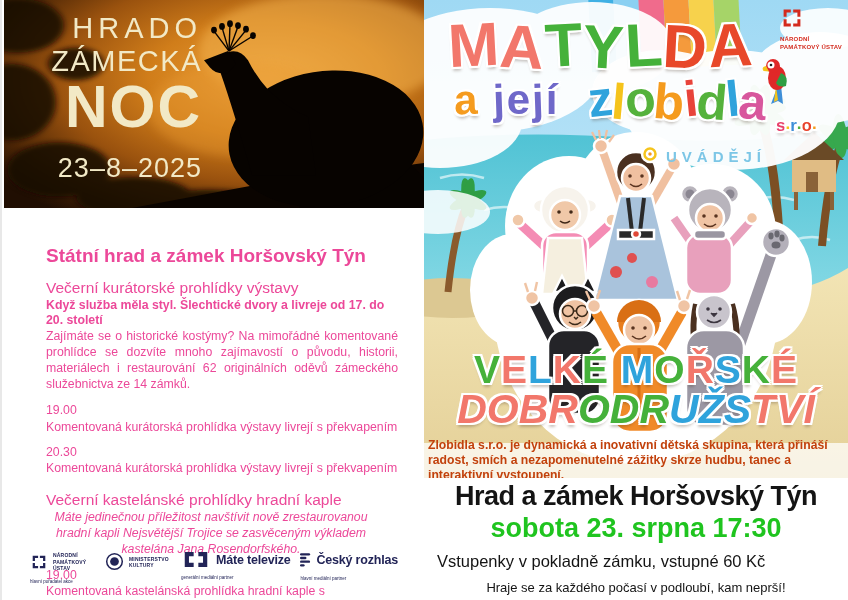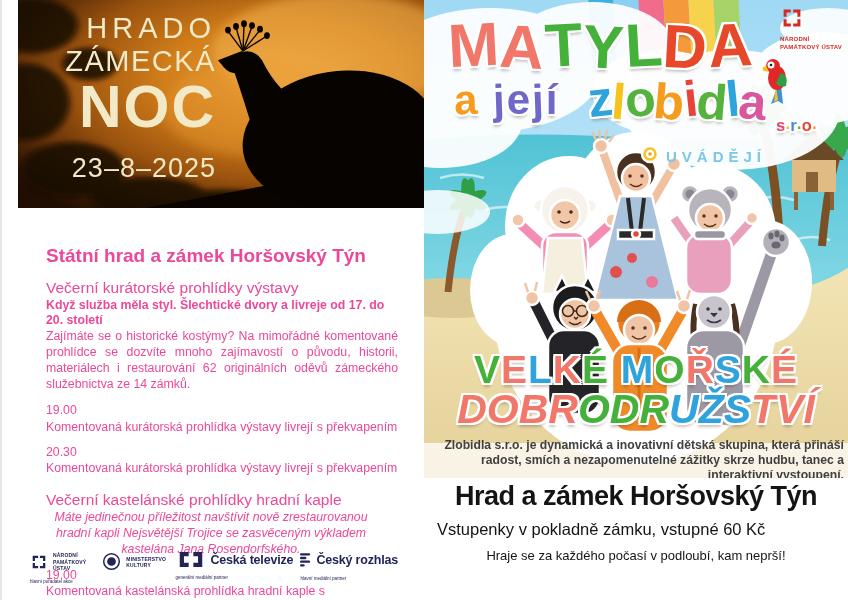--- a/index.html
+++ b/index.html
@@ -3,21 +3,21 @@
 <meta charset="utf-8">
 <style>
   * { box-sizing: border-box; margin: 0; padding: 0; }
   html,body { width:848px; height:600px; }
   body { font-family:"Liberation Sans", sans-serif; background:#fff; overflow:hidden; }
   .stage { display:flex; width:848px; height:600px; }
 
   
   .poster { position:relative; width:424px; height:600px; overflow:hidden; }
   .poster.left { background:#fff; border-left:2px solid #e8e8e8; }
-  .lp-image { position:absolute; top:0; left:16px; width:424px; height:208px; overflow:hidden; }
+  .lp-image { position:absolute; top:0; left:2px; width:424px; height:208px; overflow:hidden; }
   .lp-image svg { display:block; width:100%; height:100%; }
   .lp-title { position:absolute; top:14px; left:24px; width:174px; text-align:right; color:#f2e9c6; line-height:1; }
   .lp-t1 { font-size:29px; letter-spacing:5px; font-weight:400; }
   .lp-t2 { font-size:29px; letter-spacing:1.5px; font-weight:400; margin-top:4px; }
   .lp-t3 { font-size:59px; font-weight:bold; letter-spacing:2px; margin-top:2px; }
   .lp-date { font-size:27px; font-weight:normal; letter-spacing:1px; margin-top:18px; }
 
   .lp-body { position:absolute; top:228px; left:0; right:0; bottom:0; background:#fff;
              padding:18px 26px 0 44px; color:#ec4899; }
   .lp-body h1 { font-size:19px; font-weight:bold; line-height:1.05; margin-bottom:13px; }
@@ -67,21 +67,21 @@
 
   .uvadeji { position:absolute; left:170px; top:148px; width:244px; text-align:center;
              font-size:15px; font-weight:bold; letter-spacing:5px; color:#7cc6e6; }
 
   .show-title { position:absolute; left:0; width:424px; text-align:center; font-weight:bold; white-space:nowrap; }
   .show-title.l1 { top:348px; font-size:39px; letter-spacing:1px; }
   .show-title.l2 { top:386px; font-size:41px; letter-spacing:0;font-style:italic; }
 
   .desc-band { position:absolute; left:0; right:0; top:443px; height:35px;
                background:rgba(255,255,255,.74); display:flex; align-items:center; justify-content:center; }
-  .desc-band p { font-size:12.2px; font-weight:bold; color:#404040; line-height:1.25; text-align:right; padding:0 4px; }
+  .desc-band p { font-size:12.2px; font-weight:bold; color:#c2410c; line-height:1.25; text-align:left; padding:0 4px; }
 
   .npu-badge { position:absolute; top:6px; right:6px; width:62px; color:#d42b1e; }
   .npu-badge .npu-text { font-size:6px; font-weight:bold; line-height:1.25; margin-top:2px; letter-spacing:.2px; }
 
   .parrot { position:absolute; left:334px; top:58px; width:36px; height:48px; }
 
   .rp-bottom { position:absolute; top:478px; left:0; right:0; bottom:0; background:#fff; color:#141414; }
   .venue { font-size:27px; font-weight:bold; text-align:center; margin-top:3px; letter-spacing:-0.5px; }
   .datetime { font-size:27px; font-weight:bold; text-align:center; color:#1fc41f; margin-top:1px; }
   .tickets { font-size:16.5px; text-align:left; padding-left:13px; margin-top:8px; }
@@ -205,21 +205,21 @@
         </div>
         <div class="logo-caption"></div>
       </div>
 
       <div class="logo">
         <div class="logo-main">
           <svg width="30" height="15" viewBox="0 0 24 16">
             <path d="M0,0 h9.5 v4.5 h-5 v7 h5 v4.5 h-9.5 z" fill="#222457"></path>
             <path d="M14.5,0 h9.5 v16 h-9.5 v-4.5 h5 v-7 h-5 z" fill="#222457"></path>
           </svg>
-          <div class="logo-text-big">Česká televize</div>
+          <div class="logo-text-big">Máte televize</div>
         </div>
         <div class="logo-caption">generální mediální partner</div>
       </div>
 
       <div class="logo">
         <div class="logo-main">
           <svg width="11" height="16" viewBox="0 0 12 17">
             <g fill="#222457">
               <rect y="1" width="11" height="2.6" rx="1.3"></rect>
               <rect y="5" width="7" height="2.6" rx="1.3"></rect>
@@ -502,17 +502,18 @@
       <div class="show-title l1 outlined"><span class="ltr" style="color: rgb(69, 177, 58);">V</span><span class="ltr" style="color: rgb(242, 119, 107);">E</span><span class="ltr" style="color: rgb(47, 163, 220);">L</span><span class="ltr" style="color: rgb(242, 119, 107);">K</span><span class="ltr" style="color: rgb(69, 177, 58);">É</span><span class="ltr"> </span><span class="ltr" style="color: rgb(47, 163, 220);">M</span><span class="ltr" style="color: rgb(69, 177, 58);">O</span><span class="ltr" style="color: rgb(242, 119, 107);">Ř</span><span class="ltr" style="color: rgb(47, 163, 220);">S</span><span class="ltr" style="color: rgb(69, 177, 58);">K</span><span class="ltr" style="color: rgb(242, 119, 107);">É</span></div>
       <div class="show-title l2 outlined"><span class="ltr" style="color: rgb(242, 119, 107);">D</span><span class="ltr" style="color: rgb(242, 119, 107);">O</span><span class="ltr" style="color: rgb(242, 119, 107);">B</span><span class="ltr" style="color: rgb(242, 119, 107);">R</span><span class="ltr" style="color: rgb(69, 177, 58);">O</span><span class="ltr" style="color: rgb(69, 177, 58);">D</span><span class="ltr" style="color: rgb(69, 177, 58);">R</span><span class="ltr" style="color: rgb(47, 163, 220);">U</span><span class="ltr" style="color: rgb(47, 163, 220);">Ž</span><span class="ltr" style="color: rgb(47, 163, 220);">S</span><span class="ltr" style="color: rgb(242, 119, 107);">T</span><span class="ltr" style="color: rgb(242, 119, 107);">V</span><span class="ltr" style="color: rgb(242, 119, 107);">Í</span></div>
 
       <div class="desc-band">
         <p>Zlobidla s.r.o. je dynamická a inovativní dětská skupina, která přináší radost, smích a nezapomenutelné zážitky skrze hudbu, tanec a interaktivní vystoupení.</p>
       </div>
     </div>
 
     <div class="rp-bottom">
       <div class="venue">Hrad a zámek Horšovský Týn</div>
+      <div class="datetime">sobota 23. srpna 17:30</div>
       <div class="tickets">Vstupenky v pokladně zámku, vstupné 60 Kč</div>
       <div class="note">Hraje se za každého počasí v podloubí, kam neprší!</div>
     </div>
   </section>
 </div>
 
 </body></html>

